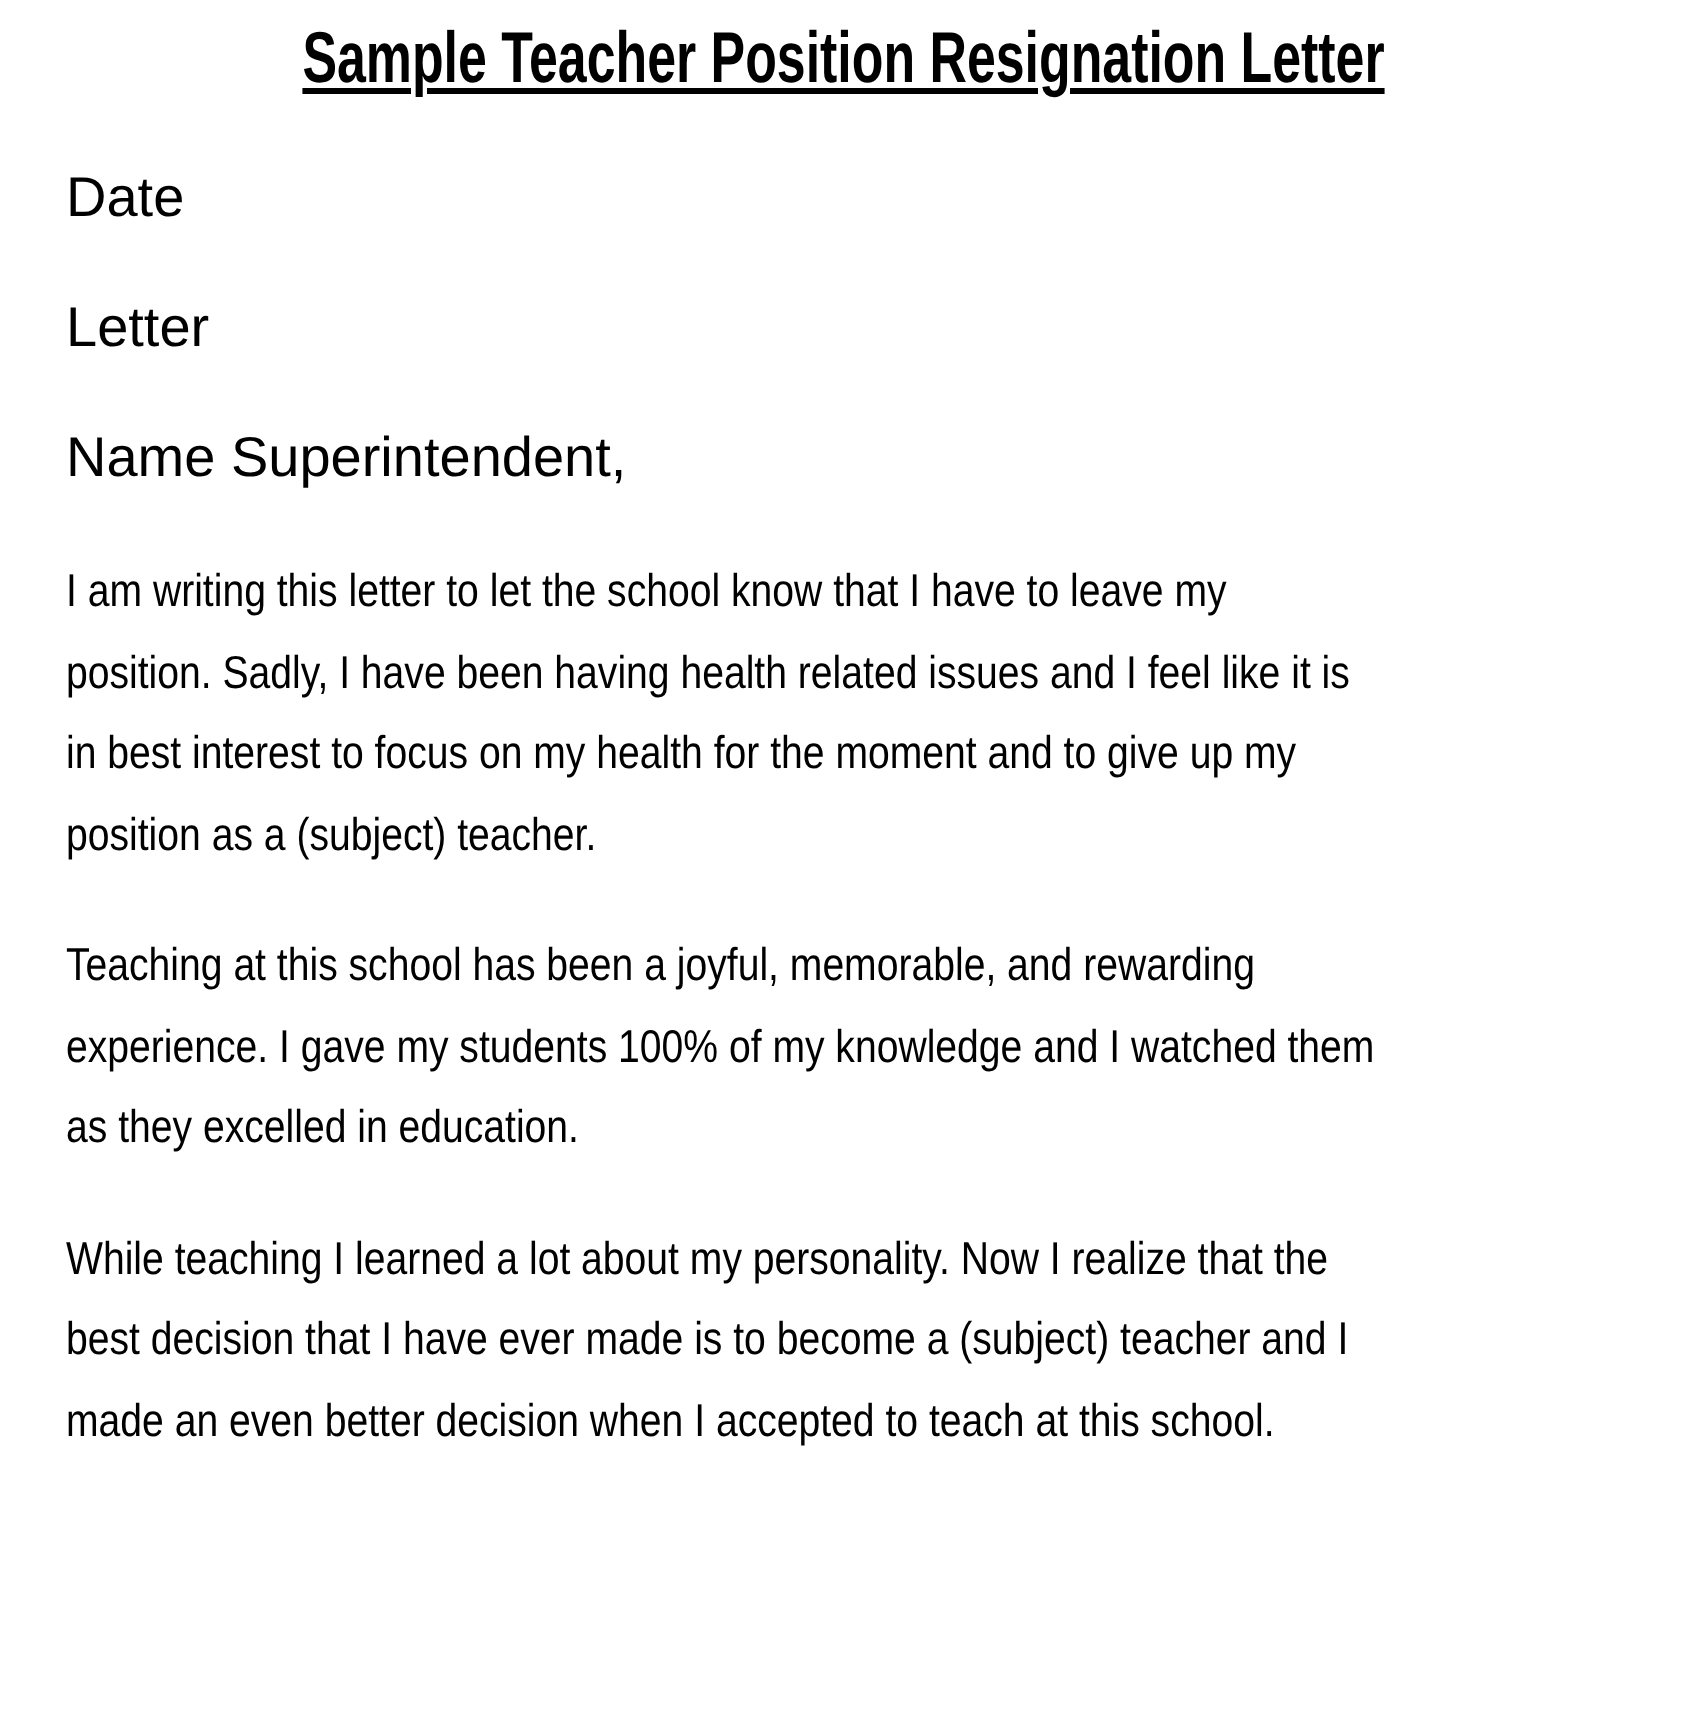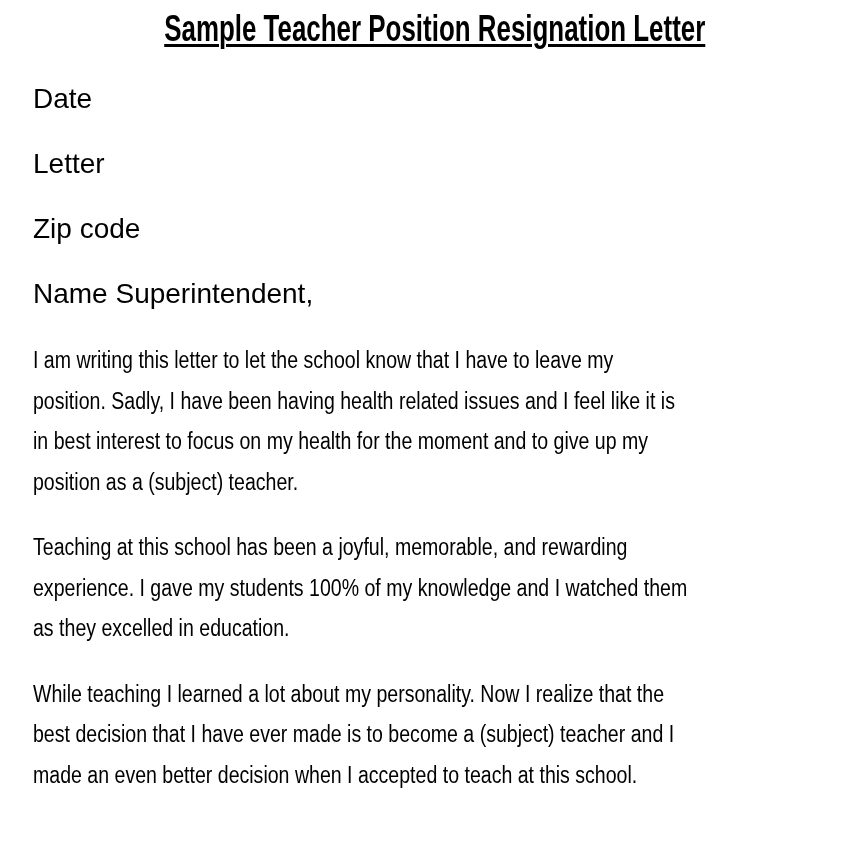--- a/index.html
+++ b/index.html
@@ -10,21 +10,21 @@
     color: #000000;
     font-family: "Liberation Sans", sans-serif;
     overflow: hidden;
   }
   .page {
     width: 850px;
     height: 866px;
     padding: 8px 40px 0 33px;
   }
   .doc-title-wrap {
-    text-align: right;
+    text-align: center;
     margin-bottom: 35px;
     text-decoration: underline;
   }
   .doc-title {
     display: inline-block;
     font-weight: bold;
     font-size: 36px;
     line-height: 42px;
     white-space: nowrap;
     text-decoration: underline;
@@ -60,21 +60,20 @@
 
   <div class="doc-title-wrap">
     <h1 class="doc-title">Sample Teacher Position Resignation Letter</h1>
   </div>
 
   <div class="field-line">Date</div>
 
 
   <div class="field-line">Letter</div>
 
-  <div class="field-line">Zip code</div>
 
   <div class="field-line salutation">Name Superintendent,</div>
 
   <div class="paragraph">
     <div class="para-line">I am writing this letter to let the school know that I have to leave my</div>
     <div class="para-line">position. Sadly, I have been having health related issues and I feel like it is</div>
     <div class="para-line">in best interest to focus on my health for the moment and to give up my</div>
     <div class="para-line">position as a (subject) teacher.</div>
   </div>
 

